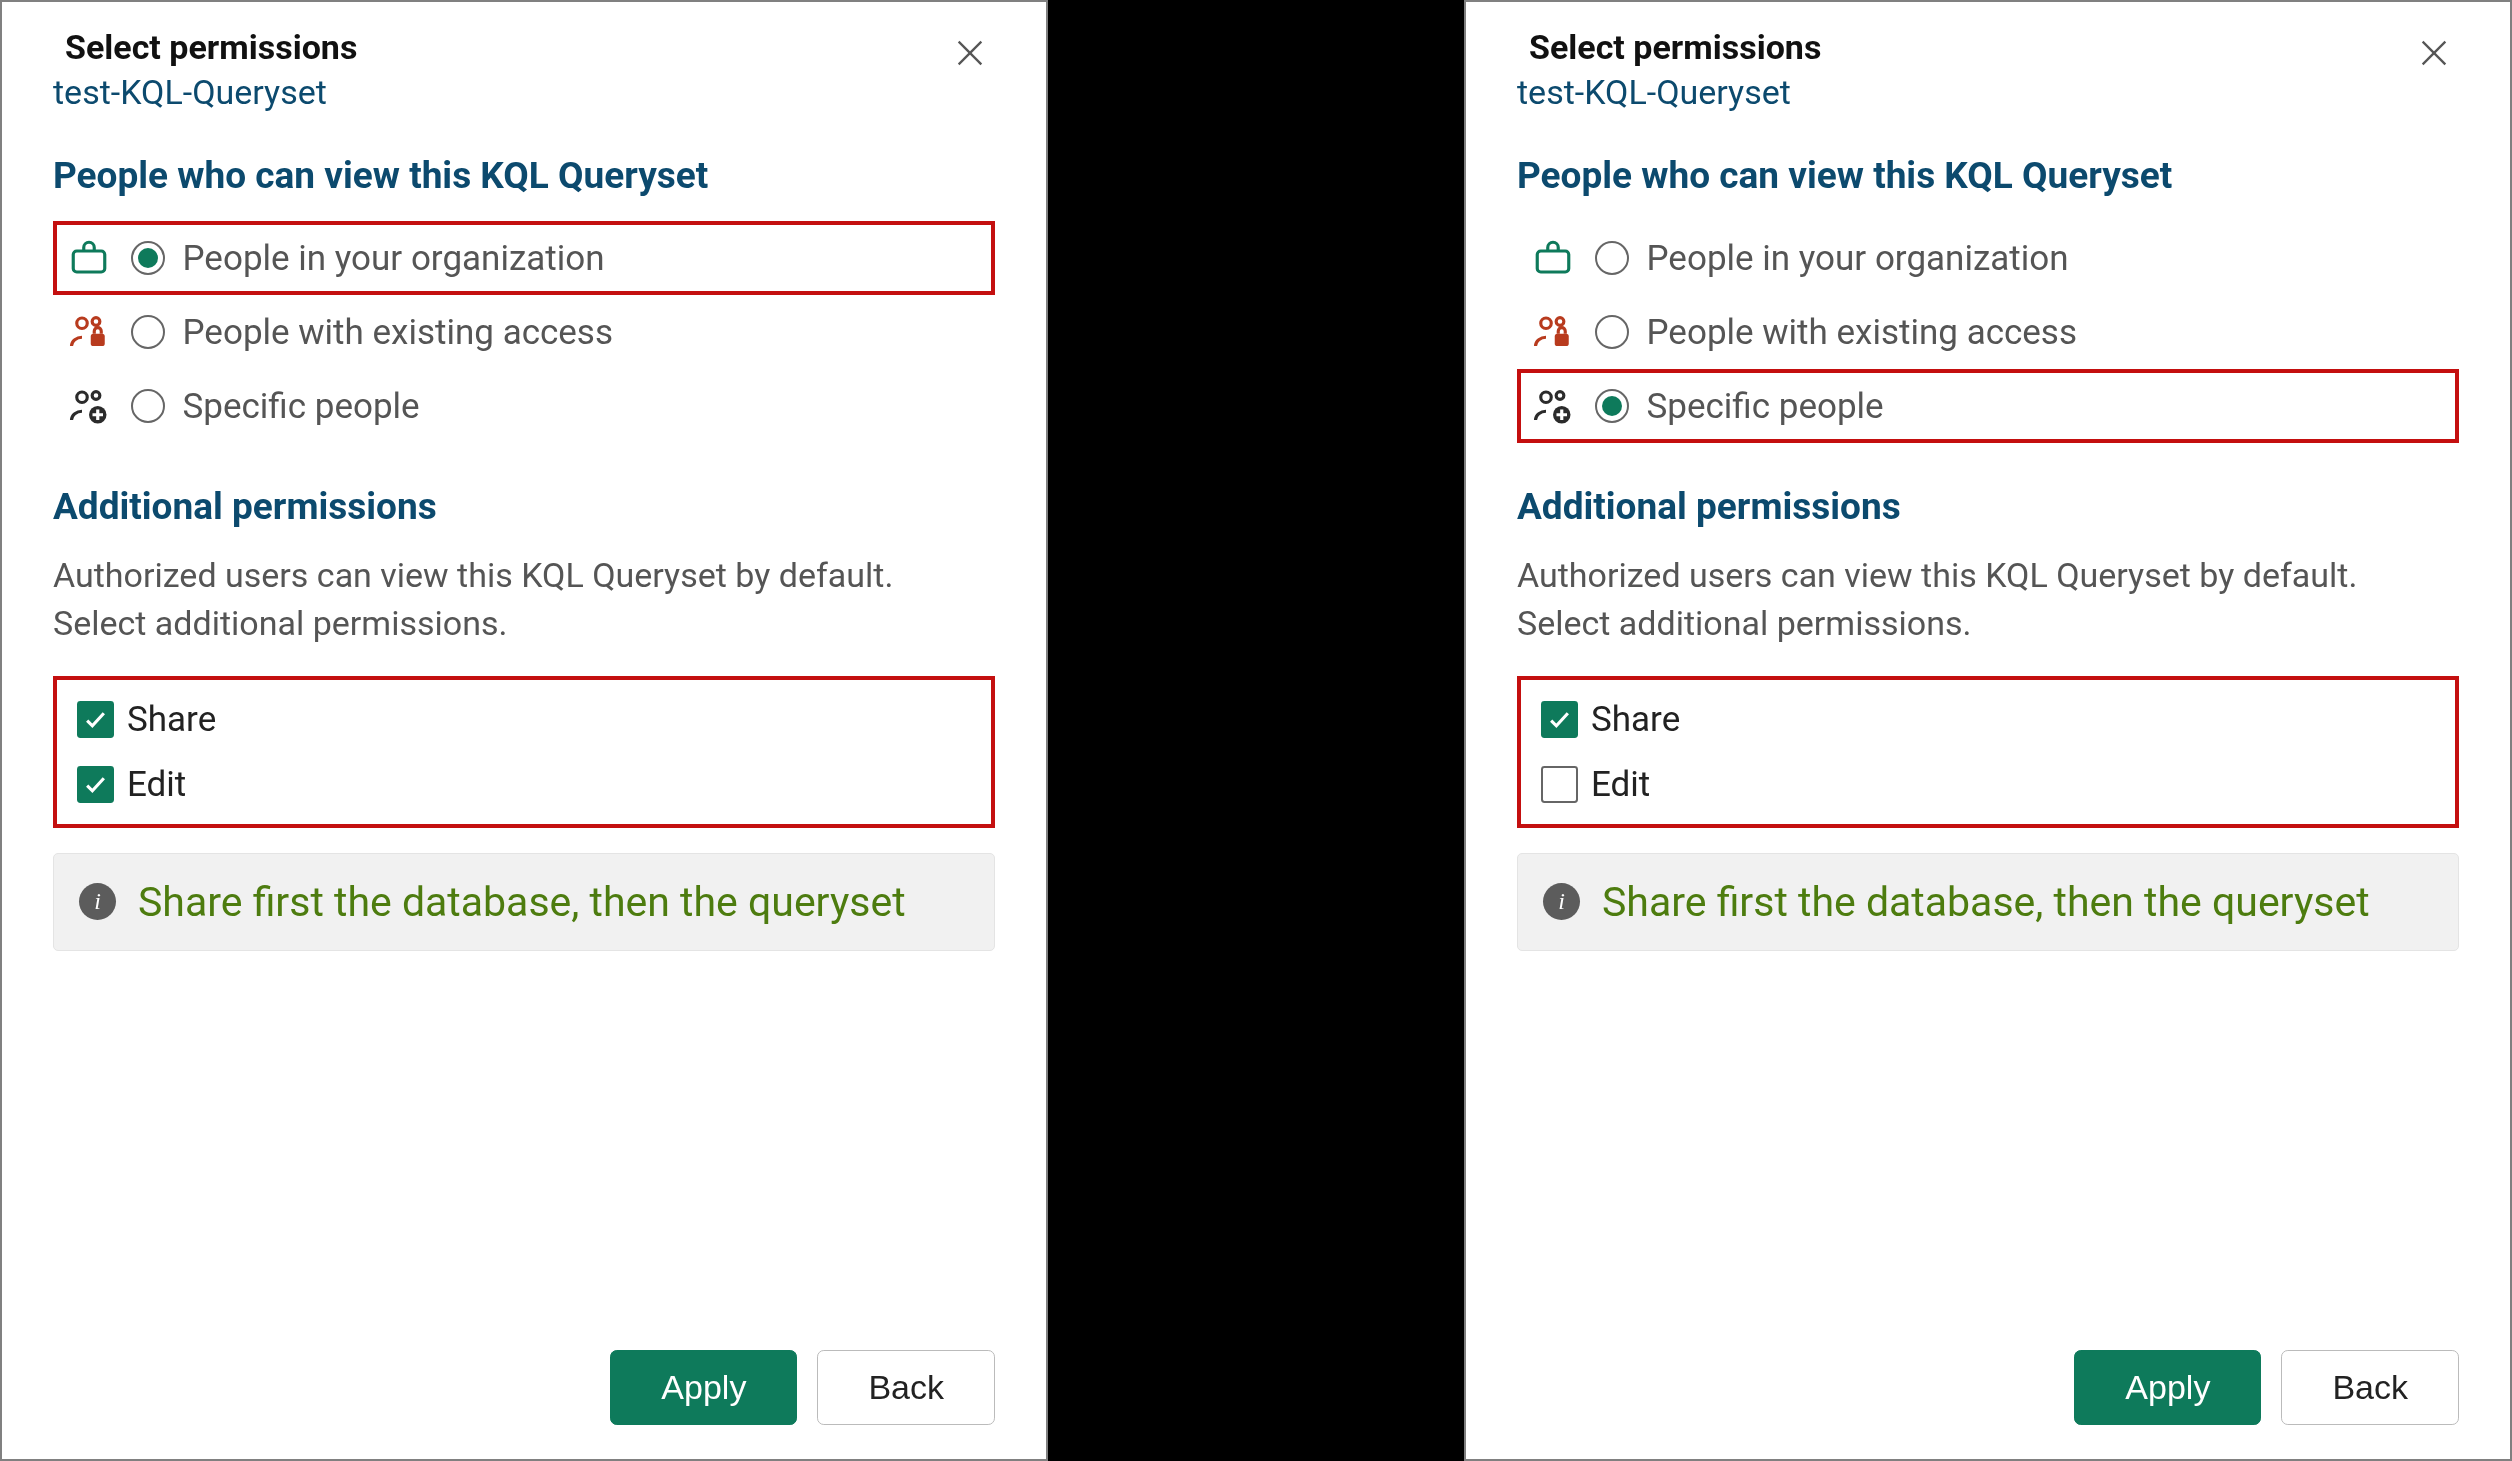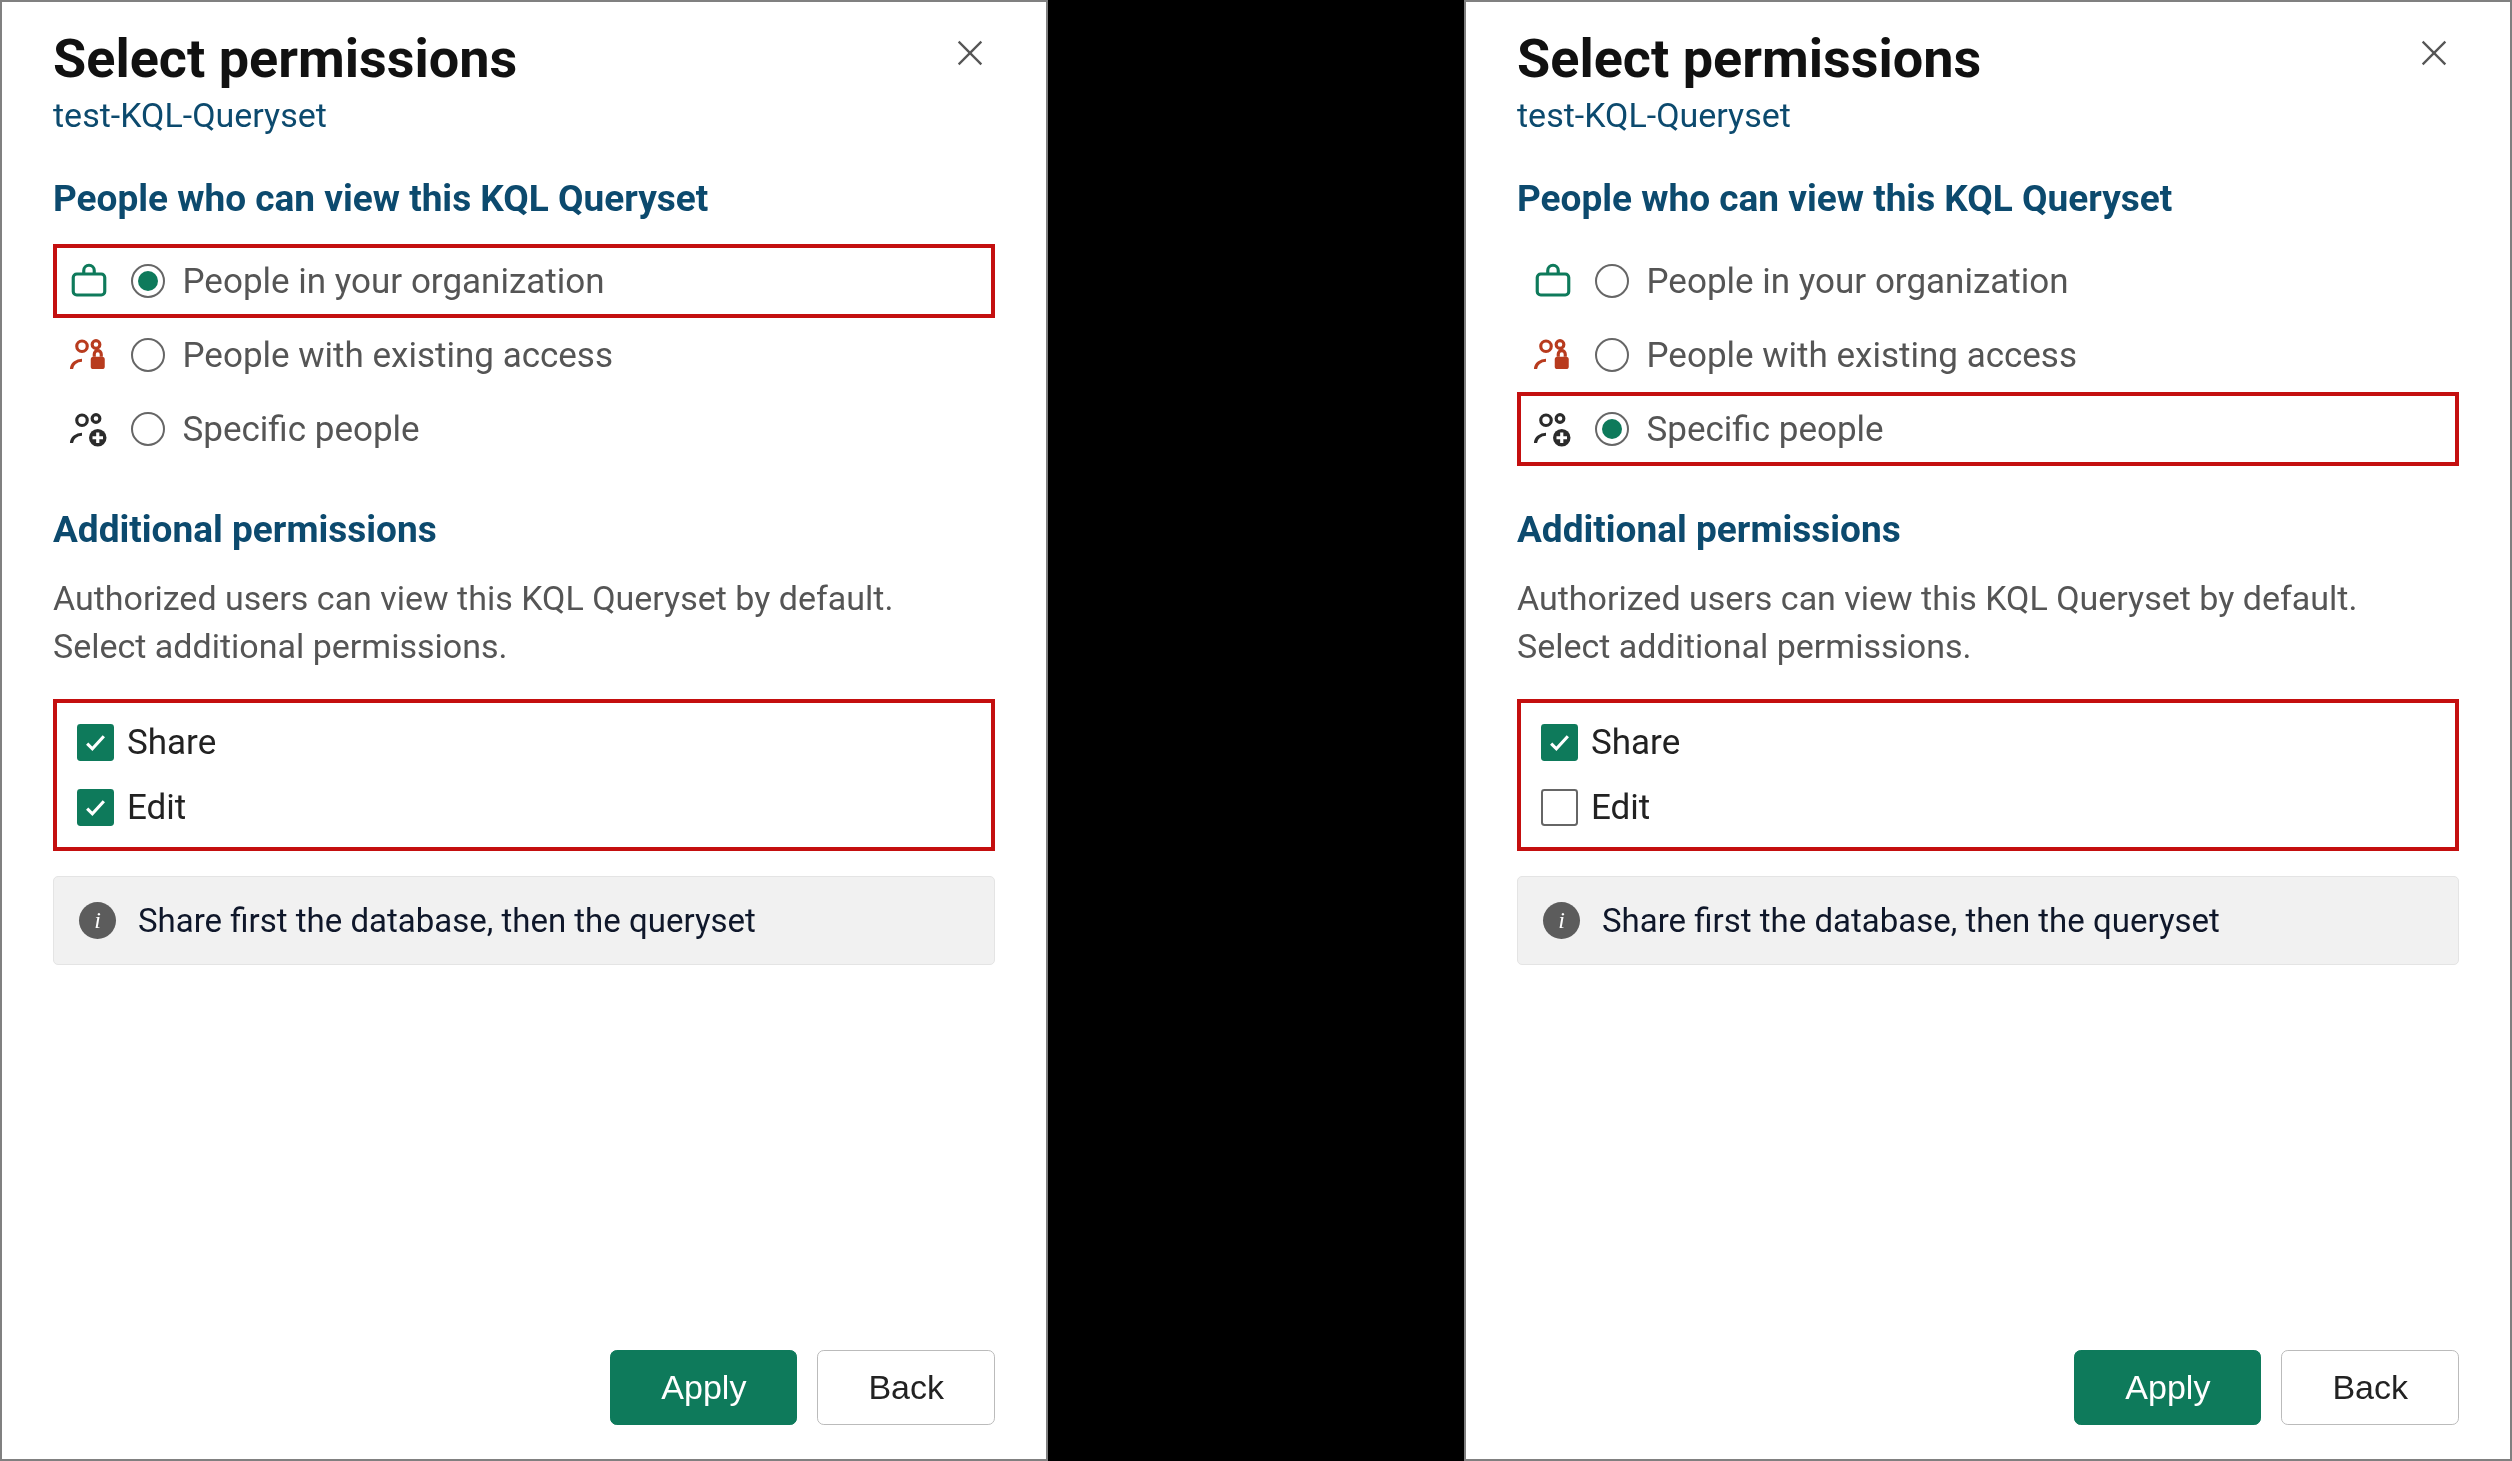--- a/index.html
+++ b/index.html
@@ -18,21 +18,21 @@
     border: 2.5px solid #808080;
     padding: 25px 51px 34px 51px;
     display: flex;
     flex-direction: column;
   }
   .panel-wrap.left { width: 1048px; }
   .spacer-black { width: 355px; background:#000; }
   .panel-wrap.right { width: 1048px; margin-left:auto; }
 
   .hdr { display:flex; align-items:flex-start; justify-content:space-between; }
-  .title { font-size: 54px; font-weight: 700; color:#111; margin:0 0 5px 0; }
+  .title { font-size: 34px; font-weight: 700; color:#111; margin:0 0 5px 12px; }
   .subtitle { font-size: 34px; color:#0c4a6e; margin:0 0 42px 0; }
   .close-btn { background:none; border:none; font-size:42px; color:#555; cursor:pointer; padding:8.5px; line-height:1; }
 
   .section-title { font-size: 37px; font-weight:700; color:#0c4a6e; margin: 0 0 24px 0; }
   .section-desc { font-size: 34px; color:#555; margin: 0 0 29px 0; line-height:1.4; }
 
   .radio-row {
     display:flex; align-items:center; gap: 18px;
     padding: 12px 8.5px;
     border: 4.2px solid transparent;
@@ -74,21 +74,21 @@
     background:#f1f1f1; border:0.8px solid #e4e4e4; border-radius:5px;
     padding: 24px 25px; display:flex; align-items:center; gap:22px;
     margin-bottom: 51px;
   }
   .info-icon {
     width:37px; height:37px; border-radius:50%; background:#5c5c5c;
     color:#fff; display:flex; align-items:center; justify-content:center;
     font-family: Georgia, serif; font-style:italic; font-size:24px;
     flex:0 0 auto;
   }
-  .info-text { font-size: 33px; color:#0f172a; }
+  .info-text { font-size: 41px; color:#4d7c0f; }
 
   .footer { display:flex; justify-content:flex-end; gap: 20px; margin-top:auto; }
   .btn {
     font-size: 34px; padding: 17px 50px; border-radius:6.8px; cursor:pointer;
     border:1.7px solid transparent;
   }
   .btn-primary { background:#0e7a5b; color:#fff; border-color:#0e7a5b; }
   .btn-secondary { background:#fff; color:#222; border-color:#bbb; }
 
   

